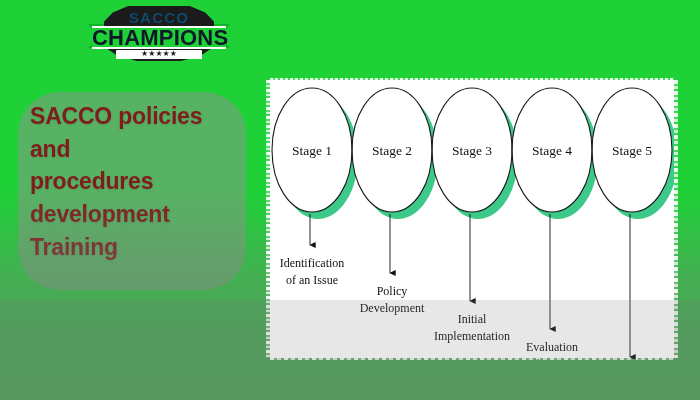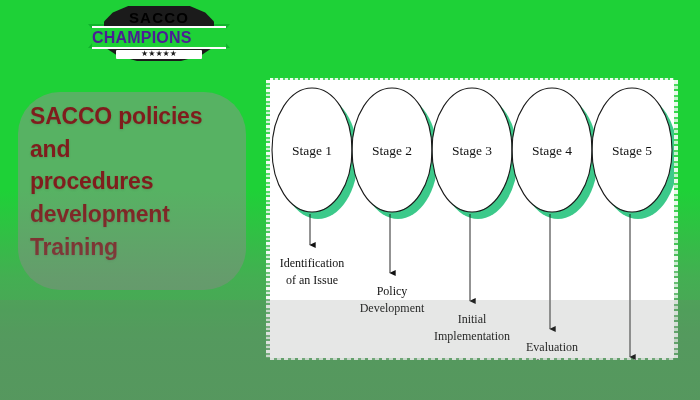--- a/index.html
+++ b/index.html
@@ -44,36 +44,36 @@
   .logo-wing.r { right:0; clip-path:polygon(0 0,100% 0,calc(100% - 10px) 50%,100% 100%,0 100%); }
 
   .logo-shield {
     position:absolute; left:16px; top:4px; width:110px; height:55px;
     background:#1b1b1b;
     clip-path:polygon(8% 12%, 22% 0, 78% 0, 92% 12%, 100% 28%, 100% 74%, 88% 90%, 70% 100%, 30% 100%, 12% 90%, 0 74%, 0 28%);
   }
   .logo-sacco {
     position:absolute; left:16px; top:7px; width:110px;
     text-align:center;
-    color:#000000;
+    color:#0c4a6e;
     font-weight:bold;
     font-size:15px;
     letter-spacing:1.2px;
     font-family:"Liberation Sans", sans-serif;
   }
   .logo-banner {
     position:absolute; left:4px; top:24px; width:134px; height:23px;
     background:#1ED137;
     border-top:2px solid #ffffff;
     border-bottom:2px solid #ffffff;
   }
   .logo-champions {
     position:absolute; left:4px; top:24px; width:134px; height:23px;
-    line-height:23px; 
-    color:#4c1d95; font-weight:bold; font-size:16px;
+    line-height:23px; text-align:center;
+    color:#0f172a; font-weight:bold; font-size:22px;
     letter-spacing:0.2px;
     font-family:"Liberation Sans", sans-serif;
     text-shadow:0 0 1px #1ED137;
   }
   .logo-ribbon {
     position:absolute; left:28px; top:48px; width:86px; height:9px;
     background:#ffffff;
     border-radius:1px;
   }
   .logo-stars {

